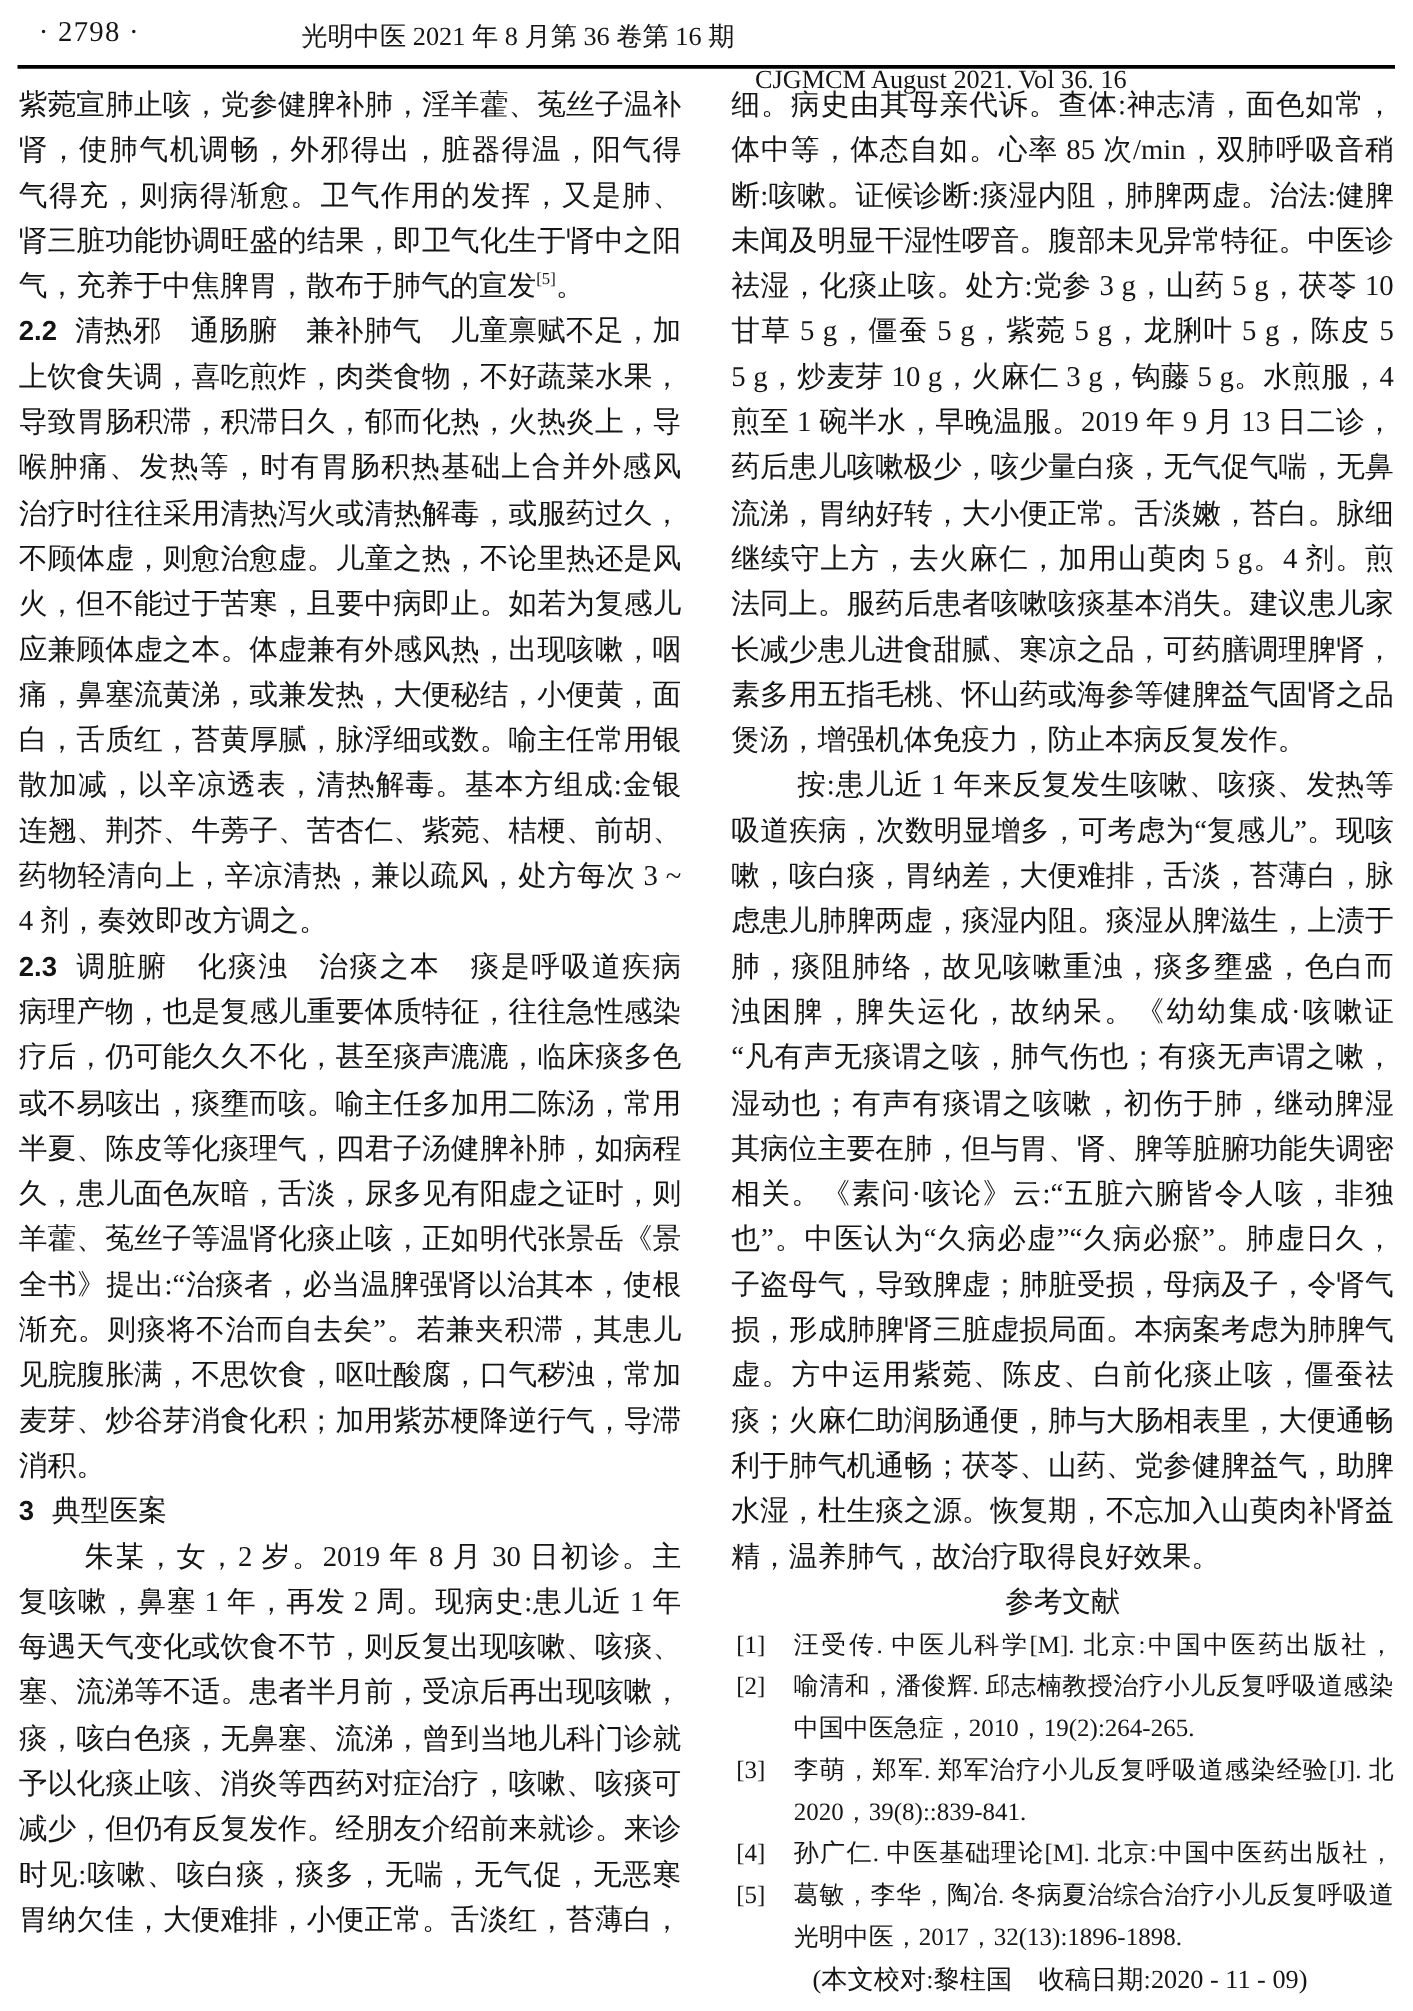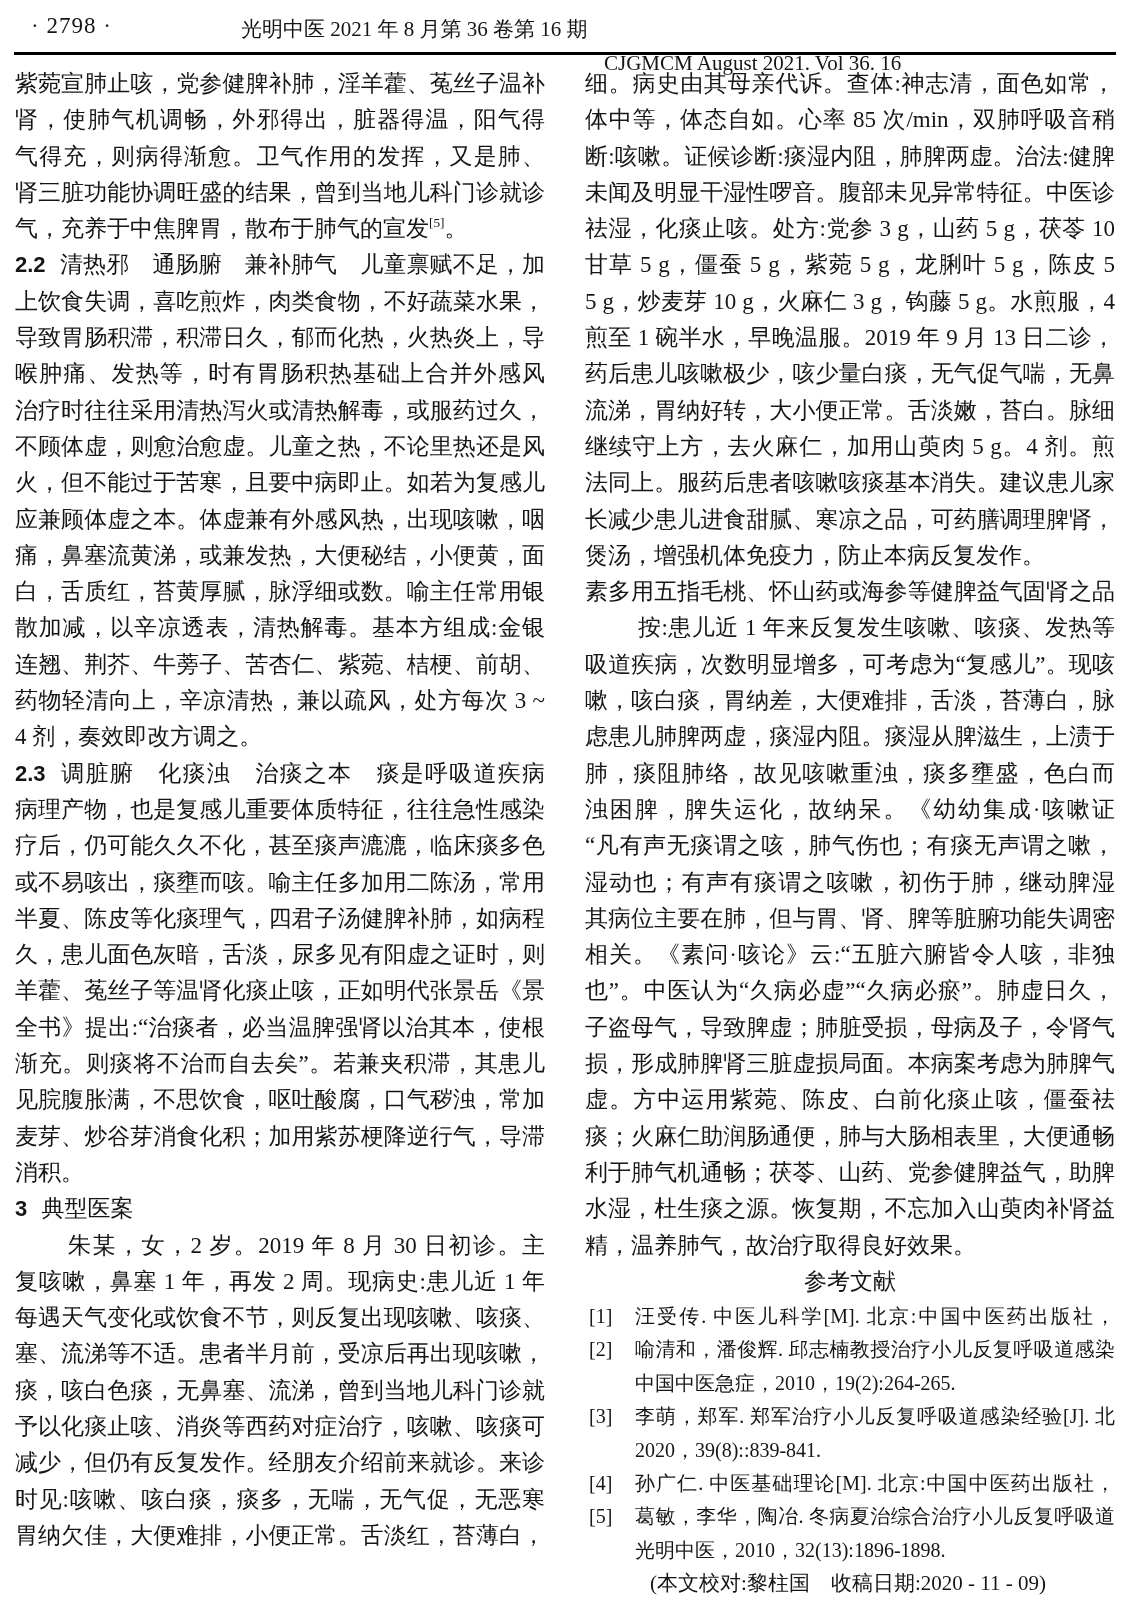--- a/index.html
+++ b/index.html
@@ -47,21 +47,21 @@
     <span class="journal-cn">光明中医 2021 年 8 月第 36 卷第 16 期</span>
     <span class="journal-en">CJGMCM    August 2021. Vol 36. 16</span>
   </div>
   <div class="rule"></div>
 
   <div class="columns">
     <div class="col" id="col-left">
         <div class="line">紫菀宣肺止咳，党参健脾补肺，淫羊藿、菟丝子温补肺</div>
         <div class="line">肾，使肺气机调畅，外邪得出，脏器得温，阳气得复，卫</div>
         <div class="line">气得充，则病得渐愈。卫气作用的发挥，又是肺、脾、</div>
-        <div class="line">肾三脏功能协调旺盛的结果，曾到当地儿科门诊就诊</div>
+        <div class="line">肾三脏功能协调旺盛的结果，即卫气化生于肾中之阳</div>
         <div class="line last">气，充养于中焦脾胃，散布于肺气的宣发<sup class="cite">[5]</sup>。</div>
         <div class="line"><span class="hnum">2.2</span>清热邪　通肠腑　兼补肺气　儿童禀赋不足，加</div>
         <div class="line">上饮食失调，喜吃煎炸，肉类食物，不好蔬菜水果，容易</div>
         <div class="line">导致胃肠积滞，积滞日久，郁而化热，火热炎上，导致咽</div>
         <div class="line">喉肿痛、发热等，时有胃肠积热基础上合并外感风热，</div>
         <div class="line">治疗时往往采用清热泻火或清热解毒，或服药过久，或</div>
         <div class="line">不顾体虚，则愈治愈虚。儿童之热，不论里热还是风</div>
         <div class="line">火，但不能过于苦寒，且要中病即止。如若为复感儿则</div>
         <div class="line">应兼顾体虚之本。体虚兼有外感风热，出现咳嗽，咽</div>
         <div class="line">痛，鼻塞流黄涕，或兼发热，大便秘结，小便黄，面色淡</div>
@@ -101,22 +101,22 @@
         <div class="line">未闻及明显干湿性啰音。腹部未见异常特征。中医诊</div>
         <div class="line">祛湿，化痰止咳。处方:党参 3 g，山药 5 g，茯苓 10 g，</div>
         <div class="line">甘草 5 g，僵蚕 5 g，紫菀 5 g，龙脷叶 5 g，陈皮 5 g，白前</div>
         <div class="line">5 g，炒麦芽 10 g，火麻仁 3 g，钩藤 5 g。水煎服，4 碗水</div>
         <div class="line">煎至 1 碗半水，早晚温服。2019 年 9 月 13 日二诊，服</div>
         <div class="line">药后患儿咳嗽极少，咳少量白痰，无气促气喘，无鼻塞</div>
         <div class="line">流涕，胃纳好转，大小便正常。舌淡嫩，苔白。脉细缓。</div>
         <div class="line">继续守上方，去火麻仁，加用山萸肉 5 g。4 剂。煎服</div>
         <div class="line">法同上。服药后患者咳嗽咳痰基本消失。建议患儿家</div>
         <div class="line">长减少患儿进食甜腻、寒凉之品，可药膳调理脾肾，平</div>
+        <div class="line">素多用五指毛桃、怀山药或海参等健脾益气固肾之品</div>
         <div class="line last">煲汤，增强机体免疫力，防止本病反复发作。</div>
-        <div class="line">素多用五指毛桃、怀山药或海参等健脾益气固肾之品</div>
         <div class="line indent">按:患儿近 1 年来反复发生咳嗽、咳痰、发热等呼</div>
         <div class="line">吸道疾病，次数明显增多，可考虑为“复感儿”。现咳</div>
         <div class="line">嗽，咳白痰，胃纳差，大便难排，舌淡，苔薄白，脉细。考</div>
         <div class="line">虑患儿肺脾两虚，痰湿内阻。痰湿从脾滋生，上渍于</div>
         <div class="line">肺，痰阻肺络，故见咳嗽重浊，痰多壅盛，色白而稀。湿</div>
         <div class="line">浊困脾，脾失运化，故纳呆。《幼幼集成·咳嗽证治》:</div>
         <div class="line">“凡有声无痰谓之咳，肺气伤也；有痰无声谓之嗽，脾</div>
         <div class="line">湿动也；有声有痰谓之咳嗽，初伤于肺，继动脾湿也”。</div>
         <div class="line">其病位主要在肺，但与胃、肾、脾等脏腑功能失调密切</div>
         <div class="line">相关。《素问·咳论》云:“五脏六腑皆令人咳，非独肺</div>
@@ -129,17 +129,17 @@
         <div class="line">水湿，杜生痰之源。恢复期，不忘加入山萸肉补肾益</div>
         <div class="line last">精，温养肺气，故治疗取得良好效果。</div>
         <div class="refs-heading">参考文献</div>
         <div class="refline last"><span class="reflabel">[1]</span>汪受传. 中医儿科学[M]. 北京:中国中医药出版社，2017:81-82.</div>
         <div class="refline"><span class="reflabel">[2]</span>喻清和，潘俊辉. 邱志楠教授治疗小儿反复呼吸道感染经验[J].</div>
         <div class="refline last">中国中医急症，2010，19(2):264-265.</div>
         <div class="refline"><span class="reflabel">[3]</span>李萌，郑军. 郑军治疗小儿反复呼吸道感染经验[J]. 北京中医药，</div>
         <div class="refline last">2020，39(8)::839-841.</div>
         <div class="refline last"><span class="reflabel">[4]</span>孙广仁. 中医基础理论[M]. 北京:中国中医药出版社，2011:49.</div>
         <div class="refline"><span class="reflabel">[5]</span>葛敏，李华，陶冶. 冬病夏治综合治疗小儿反复呼吸道感染 58 例[J].</div>
-        <div class="refline last">光明中医，2010，32(13):1896-1898.</div>
+        <div class="refline last">光明中医，2017，32(13):1896-1898.</div>
         <div class="footer-line">(本文校对:黎柱国　收稿日期:2020 - 11 - 09)</div>
       </div>
   </div>
 </div>
 
 </body></html>

